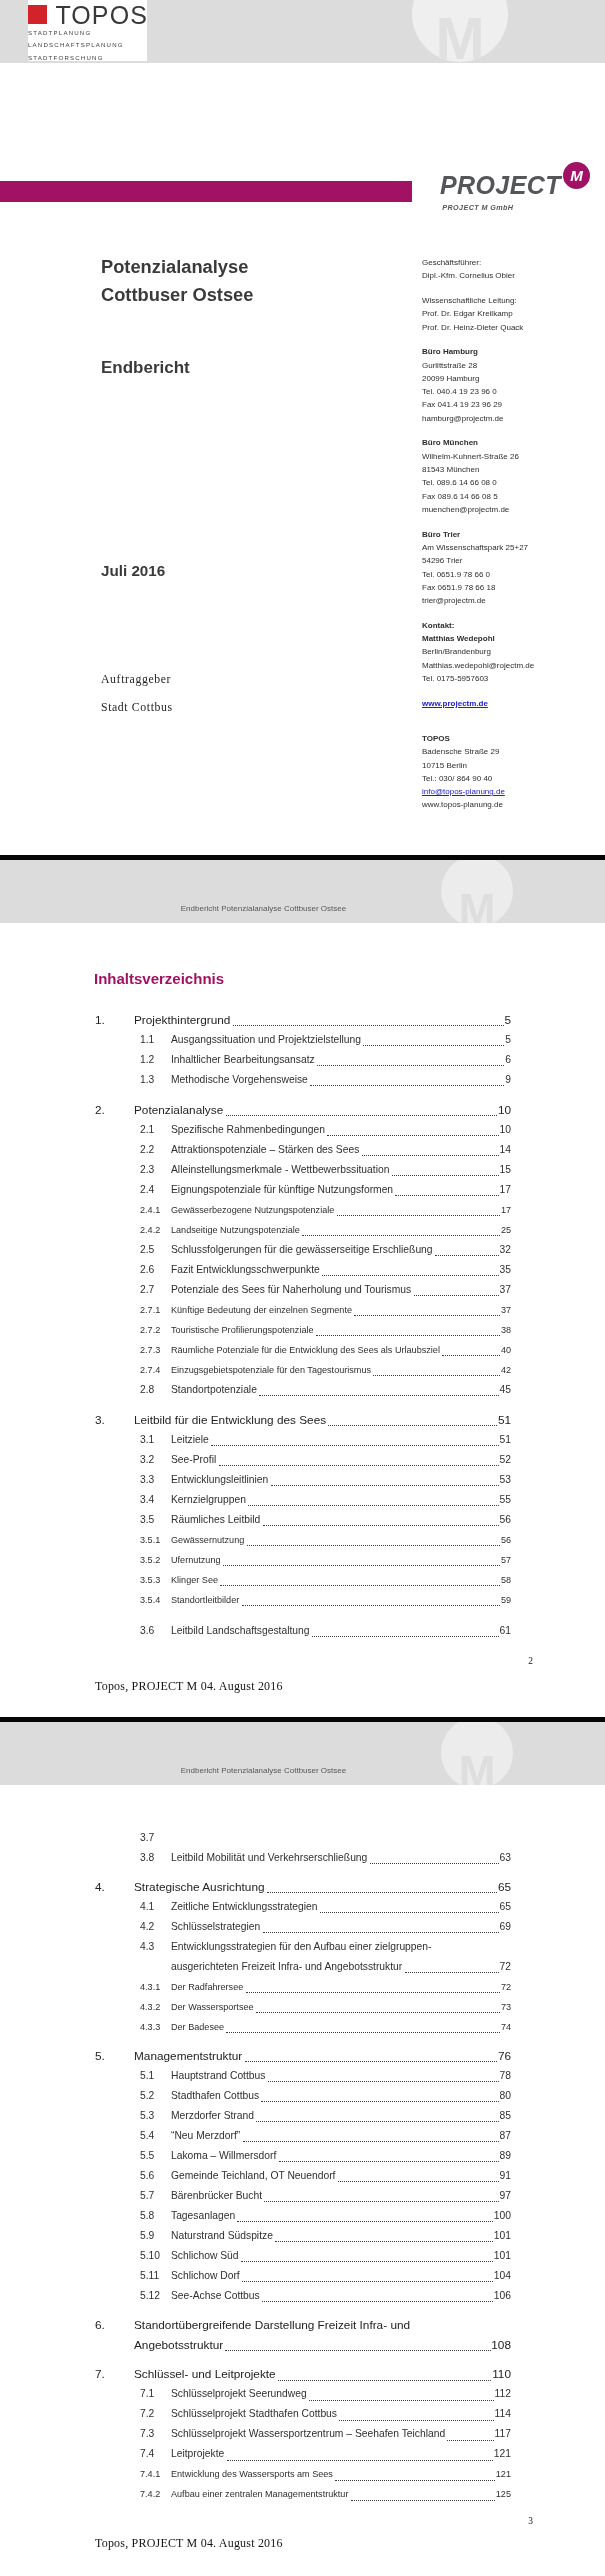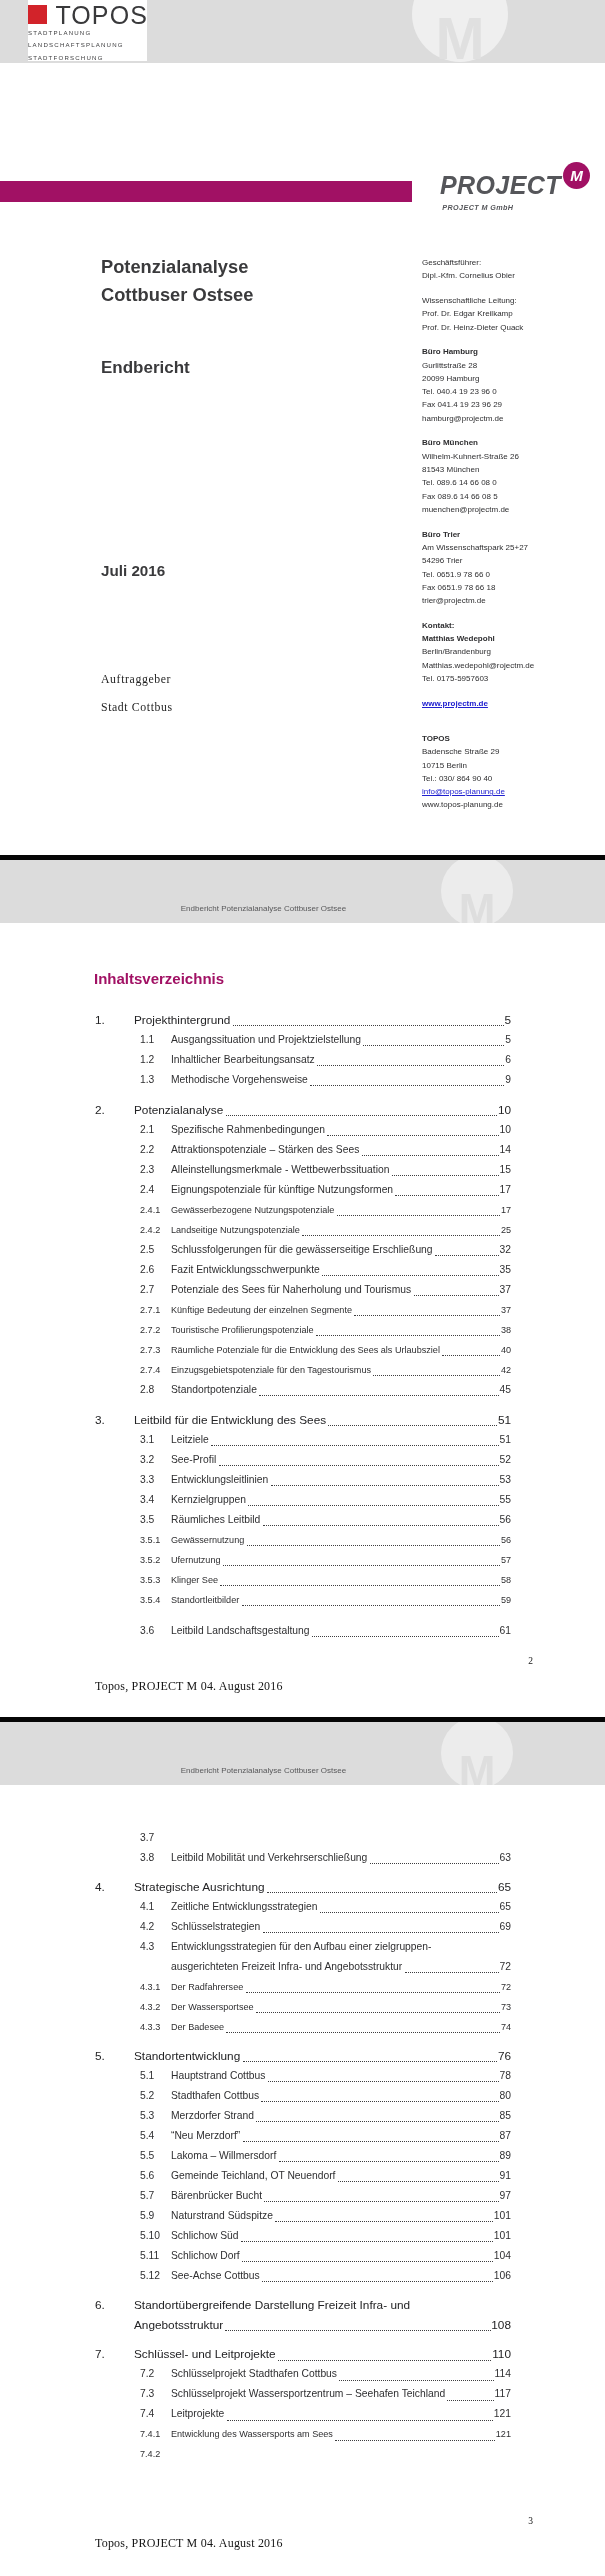--- a/index.html
+++ b/index.html
@@ -561,21 +561,21 @@
           <span class="tt">Der Badesee</span>
           <span class="dots"></span>
           <span class="pg">74</span>
         </span>
       </span>
     </div>
     <div class="trow lvl1">
       <span class="num">5.</span>
       <span class="tbody">
         <span class="tl">
-          <span class="tt">Standortentwicklung</span>
+          <span class="tt">Managementstruktur</span>
           <span class="dots"></span>
           <span class="pg">76</span>
         </span>
       </span>
     </div>
     <div class="trow lvl2">
       <span class="num">5.1</span>
       <span class="tbody">
         <span class="tl">
           <span class="tt">Hauptstrand Cottbus</span>
@@ -634,20 +634,30 @@
         </span>
       </span>
     </div>
     <div class="trow lvl2">
       <span class="num">5.7</span>
       <span class="tbody">
         <span class="tl">
           <span class="tt">Bärenbrücker Bucht</span>
           <span class="dots"></span>
           <span class="pg">97</span>
+        </span>
+      </span>
+    </div>
+    <div class="trow lvl2">
+      <span class="num">5.8</span>
+      <span class="tbody">
+        <span class="tl">
+          <span class="tt">Tagesanlagen</span>
+          <span class="dots"></span>
+          <span class="pg">100</span>
         </span>
       </span>
     </div>
     <div class="trow lvl2">
       <span class="num">5.9</span>
       <span class="tbody">
         <span class="tl">
           <span class="tt">Naturstrand Südspitze</span>
           <span class="dots"></span>
           <span class="pg">101</span>
@@ -701,20 +711,30 @@
       <span class="num">7.</span>
       <span class="tbody">
         <span class="tl">
           <span class="tt">Schlüssel- und Leitprojekte</span>
           <span class="dots"></span>
           <span class="pg">110</span>
         </span>
       </span>
     </div>
     <div class="trow lvl2">
+      <span class="num">7.1</span>
+      <span class="tbody">
+        <span class="tl">
+          <span class="tt">Schlüsselprojekt Seerundweg</span>
+          <span class="dots"></span>
+          <span class="pg">112</span>
+        </span>
+      </span>
+    </div>
+    <div class="trow lvl2">
       <span class="num">7.2</span>
       <span class="tbody">
         <span class="tl">
           <span class="tt">Schlüsselprojekt Stadthafen Cottbus</span>
           <span class="dots"></span>
           <span class="pg">114</span>
         </span>
       </span>
     </div>
     <div class="trow lvl2">
@@ -742,18 +762,25 @@
       <span class="tbody">
         <span class="tl">
           <span class="tt">Entwicklung des Wassersports am Sees</span>
           <span class="dots"></span>
           <span class="pg">121</span>
         </span>
       </span>
     </div>
     <div class="trow lvl3">
       <span class="num">7.4.2</span>
+      <span class="tbody">
+        <span class="tl">
+          <span class="tt">Aufbau einer zentralen Managementstruktur</span>
+          <span class="dots"></span>
+          <span class="pg">125</span>
+        </span>
+      </span>
     </div>
   </div>
 
 <div class="foot-num" style="top:2516px;">3</div>
 <div class="foot-credit" style="top:2536px;">Topos, PROJECT M 04. August  2016</div>
 
 
 </body></html>

